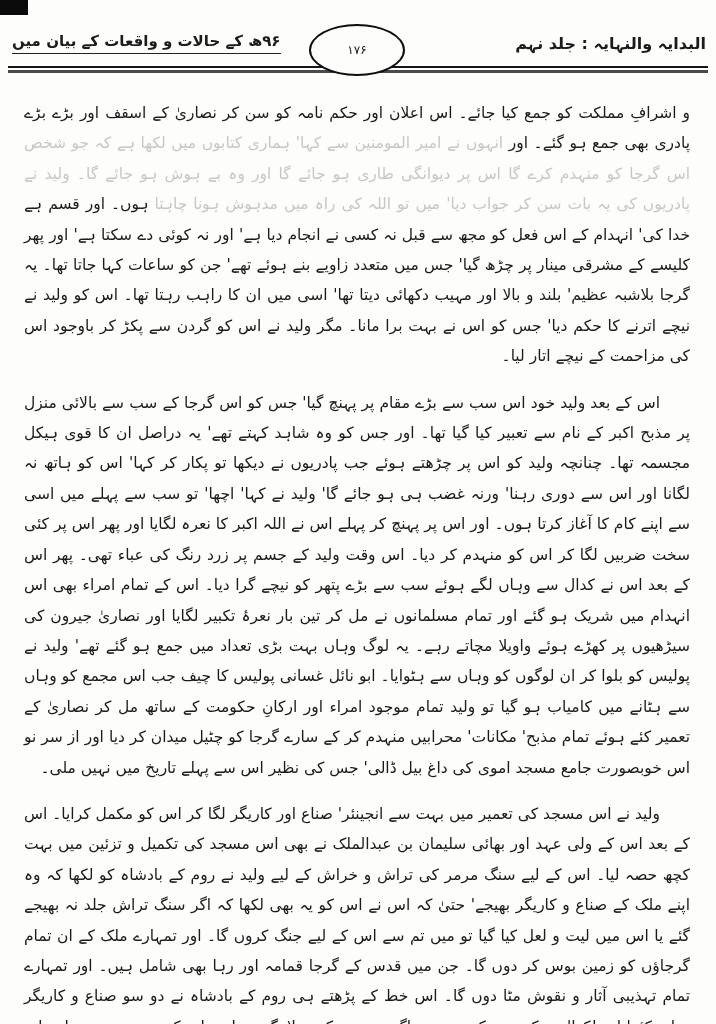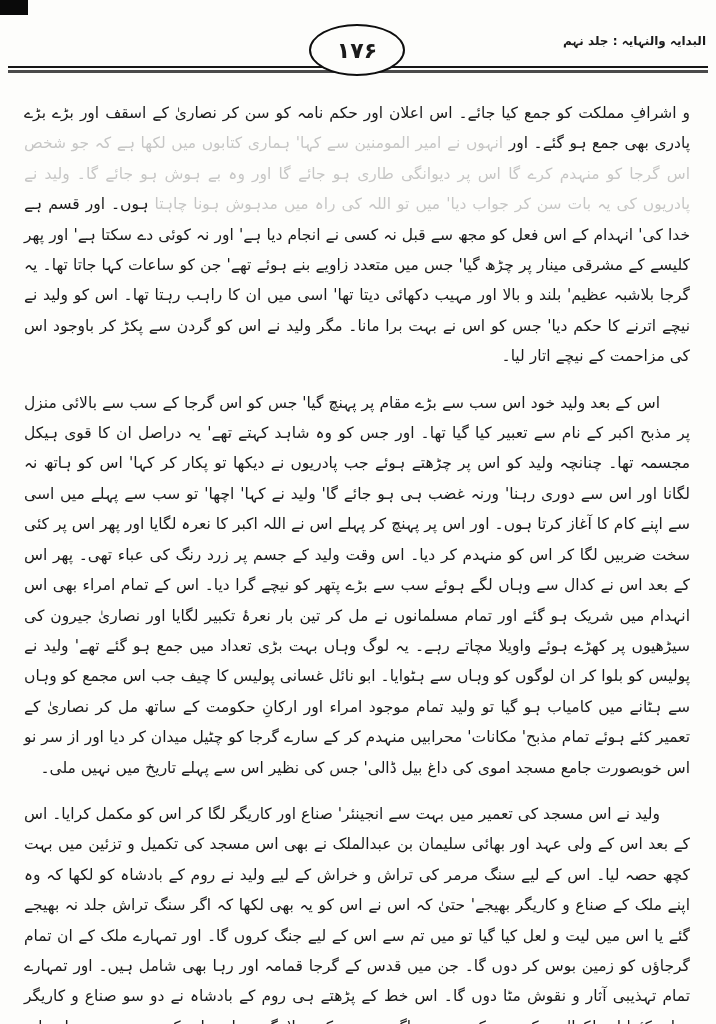--- a/index.html
+++ b/index.html
@@ -17,21 +17,21 @@
   }
   
   .corner-mark{
     position:absolute;left:0;top:0;width:28px;height:15px;
     background:#0a0a0a;
   }
   
   .header{position:absolute;top:0;left:0;right:0;height:78px;}
   .h-right{
     position:absolute;right:10px;top:34px;
-    font-size:12px;font-weight:bold;direction:rtl;
+    font-size:16px;font-weight:bold;direction:rtl;
     white-space:nowrap;
   }
   .h-left{
     position:absolute;left:12px;top:32px;
     font-size:15px;font-weight:bold;direction:rtl;
     white-space:nowrap;
     border-bottom:1.5px solid #222;
     padding-bottom:3px;
   }
   .rule{
@@ -41,21 +41,21 @@
   .rule .r2{height:3px;background:#4a4a4a;margin-top:2px;}
   .h-badge{
     position:absolute;left:309px;top:24px;
     width:92px;height:48px;
     background:#fdfdfb;
     border:2.5px solid #0e0e0e;
     border-radius:50%;
     display:flex;align-items:center;justify-content:center;
     z-index:3;
   }
-  .h-badge span{font-size:22px;font-weight:bold;letter-spacing:2px;}
+  .h-badge span{font-size:12px;font-weight:normal;letter-spacing:2px;}
   
   .body-text{
     position:absolute;top:82px;left:8px;right:10px;
     direction:rtl;
     text-align:justify;
     font-size:15.5px;
     line-height:30.4px;
     color:#1b1b1b;
   }
   .body-text p{margin:16px;padding:0;}
@@ -64,20 +64,21 @@
 </style>
 </head>
 <body>
 
 <div class="page">
 
   <div class="corner-mark"></div>
 
   <header class="header">
     <div class="h-right">البدایہ والنہایہ : جلد نہم</div>
+    <div class="h-left">۹۶ھ کے حالات و واقعات کے بیان میں</div>
     <div class="rule">
       <div class="r1"></div>
       <div class="r2"></div>
     </div>
     <div class="h-badge">
       <span>۱۷۶</span>
     </div>
   </header>
 
   <main class="body-text">

